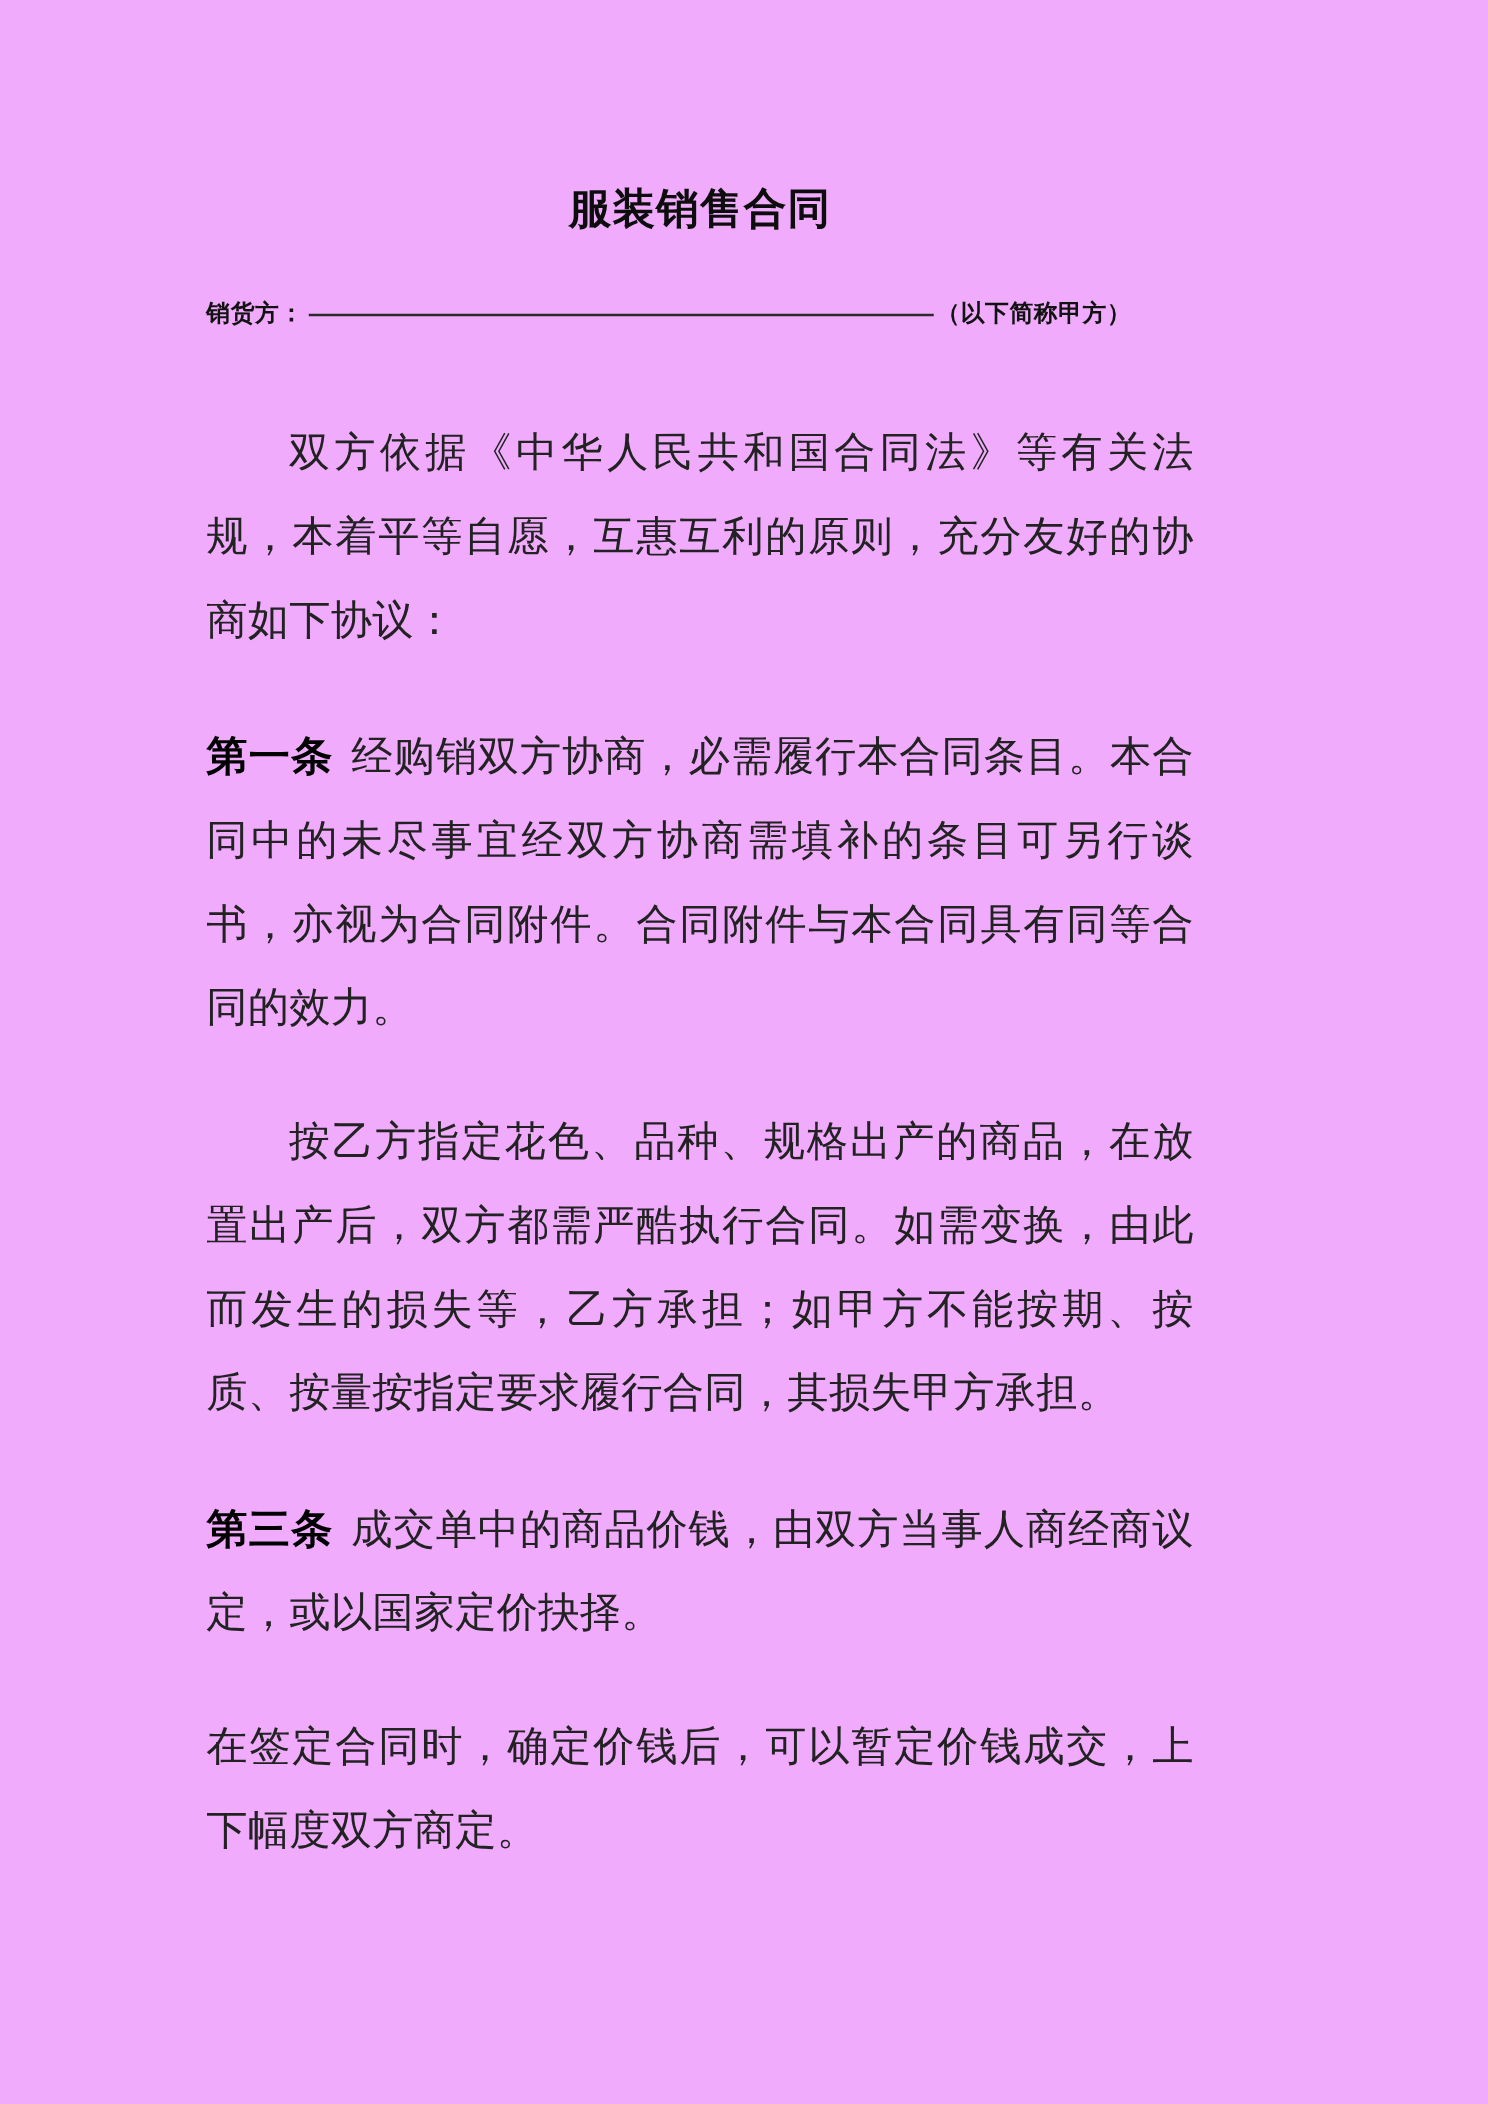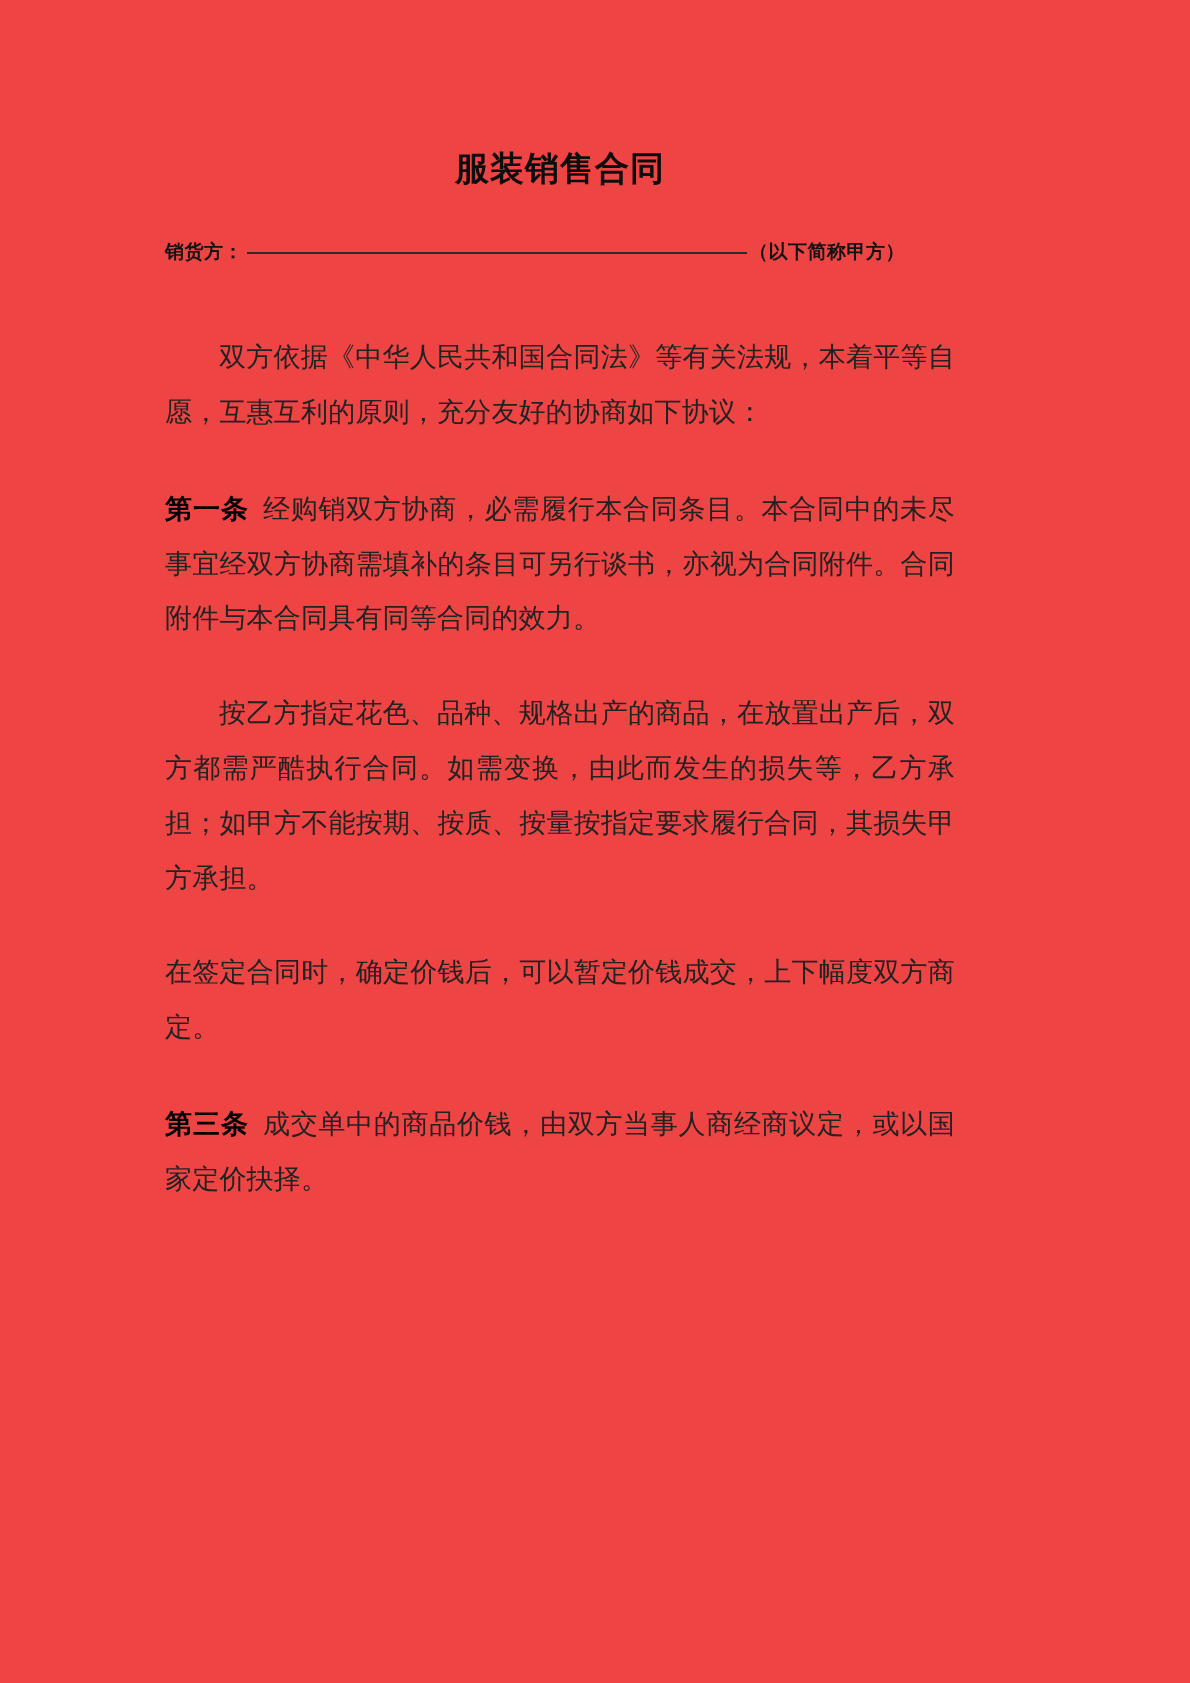--- a/index.html
+++ b/index.html
@@ -6,24 +6,24 @@
     margin: 0;
     padding: 0;
     background: #ffffff;
   }
 
   .page {
     position: relative;
     width: 1190px;
     height: 1683px;
     margin: 0 auto;
-    background: #ef4444;
+    background: #f0abfc;
     box-sizing: border-box;
     overflow: hidden;
-    font-family: Liberation Sans, sans-serif;
+    font-family: Liberation Serif, serif;
     color: #1a1a1a;
   }
 
   .content {
     position: absolute;
     left: 165px;
     top: 0;
     width: 790px;
   }
 
@@ -57,21 +57,21 @@
     display: inline-block;
     width: 500px;
     border-bottom: 2px solid #2b2b2b;
     vertical-align: 4px;
     margin: 0 2px 0 4px;
     height: 1px;
   }
 
   
   .para {
-    font-size: 27px;
+    font-size: 33px;
     line-height: 2.03;
     text-align: justify;
     text-justify: inter-ideograph;
     color: #222222;
     margin: 0;
     letter-spacing: 0.2px;
   }
 
   .para.intro {
     margin-top: 58px;
@@ -113,20 +113,20 @@
 
     <p class="para intro">双方依据《中华人民共和国合同法》等有关法规，本着平等自愿，互惠互利的原则，充分友好的协商如下协议：</p>
 
     <p class="para clause">
       <span class="clause-no">第一条</span><span>经购销双方协商，必需履行本合同条目。本合同中的未尽事宜经双方协商需填补的条目可另行谈书，亦视为合同附件。合同附件与本合同具有同等合同的效力。</span>
     </p>
 
 
     <p class="para sub">按乙方指定花色、品种、规格出产的商品，在放置出产后，双方都需严酷执行合同。如需变换，由此而发生的损失等，乙方承担；如甲方不能按期、按质、按量按指定要求履行合同，其损失甲方承担。</p>
 
-    <p class="para tail">在签定合同时，确定价钱后，可以暂定价钱成交，上下幅度双方商定。</p>
-
     <p class="para clause">
       <span class="clause-no">第三条</span><span>成交单中的商品价钱，由双方当事人商经商议定，或以国家定价抉择。</span>
     </p>
+
+    <p class="para tail">在签定合同时，确定价钱后，可以暂定价钱成交，上下幅度双方商定。</p>
 
   </div>
 </div>
 
 </body></html>

